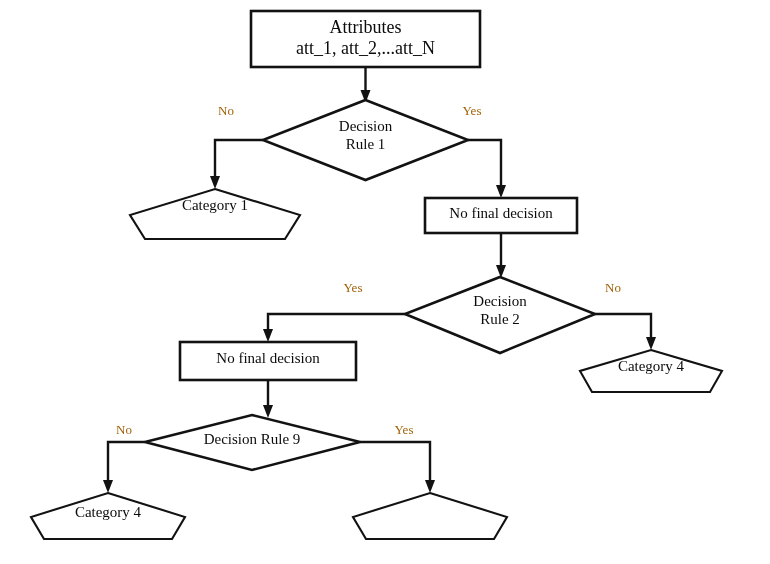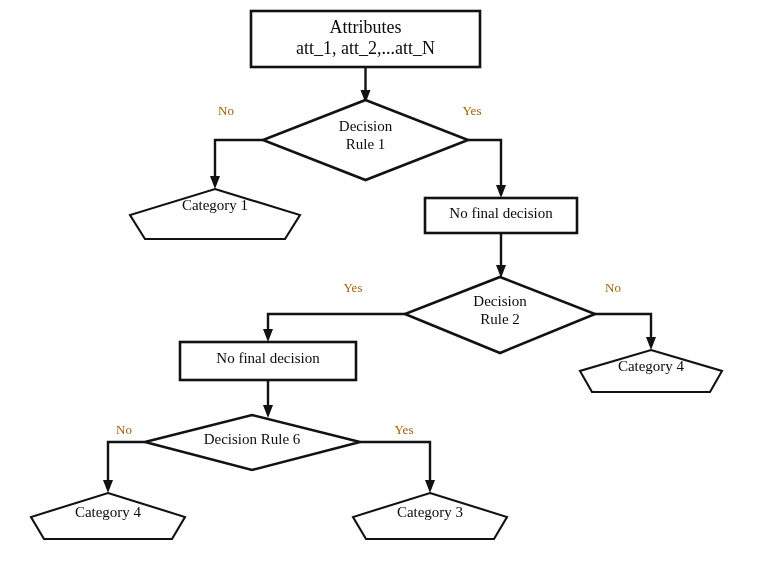--- a/index.html
+++ b/index.html
@@ -128,25 +128,24 @@
 
   <div class="node-text" style="left:425px; top:205px; width:152px;">No final decision</div>
 
   <div class="node-text" style="left:420px; top:293px; width:160px;">Decision
 Rule 2</div>
 
   <div class="node-text" style="left:581px; top:358px; width:140px;">Category 4</div>
 
   <div class="node-text" style="left:180px; top:350px; width:176px;">No final decision</div>
 
-  <div class="node-text" style="left:167px; top:431px; width:170px;">Decision Rule 6</div>
+  <div class="node-text" style="left:167px; top:431px; width:170px;">Decision Rule 9</div>
 
   <div class="node-text" style="left:38px; top:504px; width:140px;">Category 4</div>
 
-  <div class="node-text" style="left:360px; top:504px; width:140px;">Category 3</div>
 
   <div class="edge-label" style="left:211px; top:103px; width:30px;">No</div>
 
   <div class="edge-label" style="left:455px; top:103px; width:34px;">Yes</div>
 
   <div class="edge-label" style="left:336px; top:280px; width:34px;">Yes</div>
 
   <div class="edge-label" style="left:598px; top:280px; width:30px;">No</div>
 
   <div class="edge-label" style="left:109px; top:422px; width:30px;">No</div>

